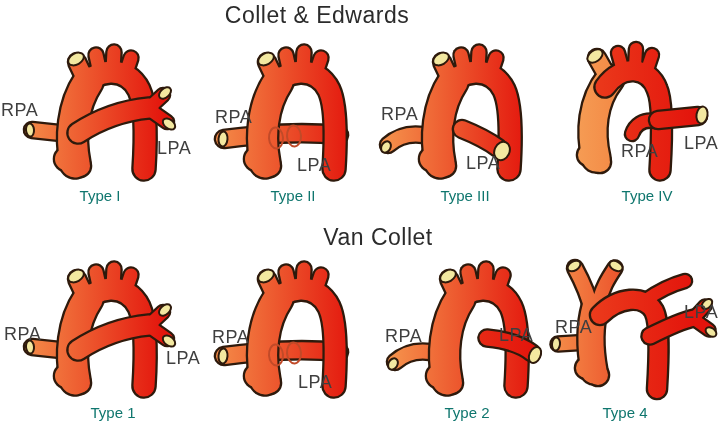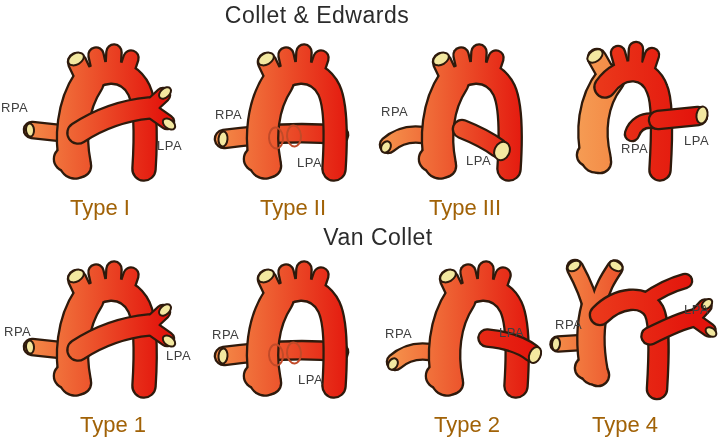--- a/index.html
+++ b/index.html
@@ -1,22 +1,22 @@
 <!DOCTYPE html>
 <html><head>
 <meta charset="utf-8">
 <style>
   html,body{margin:0;padding:0;}
   body{font-family:"Liberation Sans", sans-serif; background:#ffffff;}
   #stage{position:relative;width:720px;height:437px;background:#ffffff;overflow:hidden;}
   .section-title{position:absolute;transform:translateX(-50%);font-size:23px;color:#2b2b2b;
     letter-spacing:0.5px;white-space:nowrap;font-weight:400;}
   .fig-svg{position:absolute;}
-  .vessel-label{position:absolute;font-size:13px;color:#3f3f3f;white-space:nowrap;letter-spacing:0.5px;}
-  .type-caption{position:absolute;transform:translateX(-50%);font-size:22px;color:#a16207;white-space:nowrap;margin-top:8px;}
+  .vessel-label{position:absolute;font-size:18px;color:#3f3f3f;white-space:nowrap;letter-spacing:0.5px;}
+  .type-caption{position:absolute;transform:translateX(-50%);font-size:15px;color:#0f766e;white-space:nowrap;}
 </style>
 </head>
 <body>
 
 <div id="stage">
 
   <div class="section-title" style="left:317px;top:2px;">Collet &amp; Edwards</div>
   <div class="section-title" style="left:378px;top:224px;">Van Collet</div>
 
   <svg class="fig-svg" style="left:0px;top:36px;" width="190" height="152" viewBox="0 0 190 152">
@@ -374,17 +374,18 @@
   <span class="vessel-label" style="left:212px;top:327px;">RPA</span>
   <span class="vessel-label" style="left:298px;top:372px;">LPA</span>
   <span class="vessel-label" style="left:385px;top:326px;">RPA</span>
   <span class="vessel-label" style="left:499px;top:325px;">LPA</span>
   <span class="vessel-label" style="left:555px;top:317px;">RPA</span>
   <span class="vessel-label" style="left:684px;top:302px;">LPA</span>
 
   <div class="type-caption" style="left:100px;top:187px;">Type I</div>
   <div class="type-caption" style="left:293px;top:187px;text-align:center;">Type II</div>
   <div class="type-caption" style="left:465px;top:187px;">Type III</div>
+  <div class="type-caption" style="left:647px;top:187px;">Type IV</div>
   <div class="type-caption" style="left:113px;top:404px;">Type 1</div>
   <div class="type-caption" style="left:467px;top:404px;">Type 2</div>
   <div class="type-caption" style="left:625px;top:404px;">Type 4</div>
 
 </div>
 
 </body></html>

